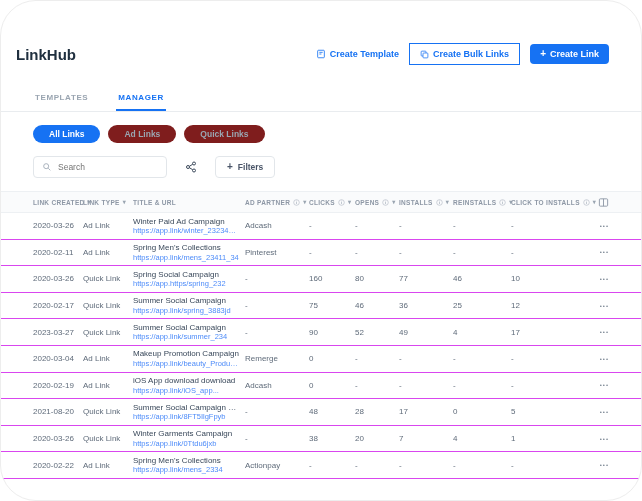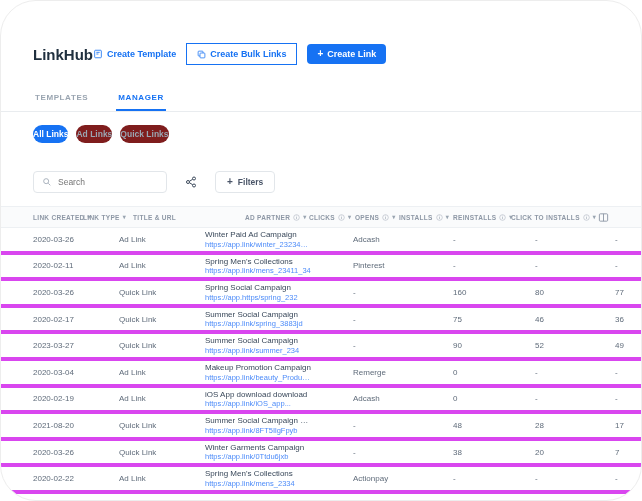--- a/index.html
+++ b/index.html
@@ -3,51 +3,51 @@
 <meta charset="utf-8">
 <style>
   * { margin:0; padding:0; box-sizing:border-box; }
   html,body { background:#fff; font-family:"Liberation Sans", sans-serif; }
   .card {
     position:relative; width:642px; height:501px; background:#fff;
     border:1px solid #ededed; border-radius:36px; overflow:hidden;
     color:#2a3b4d;
   }
   
-  .topbar { display:flex; justify-content:flex-start; align-items:center; margin:42px 32px 0 32px; }
+  .topbar { display:flex; justify-content:space-between; align-items:center; margin:42px 32px 0 15px; }
   .app-title { font-size:15px; font-weight:bold; color:#20303f; }
   .top-actions { display:flex; align-items:center; gap:10px; }
   .btn { display:inline-flex; align-items:center; gap:4px; font-size:9px; font-weight:bold; cursor:pointer; border:none; background:none; font-family:inherit; }
   .btn-text { color:#1672f3; }
   .btn-outline { color:#1672f3; border:1px solid #1672f3; background:#fff; border-radius:0; padding:5px 10px; }
   .btn-primary { color:#fff; background:#1672f3; border-radius:4px; padding:5px 10px; }
   .plus-glyph { font-size:10px; font-weight:bold; line-height:1; }
   
   .tabs { display:flex; gap:26px; padding:0 32px; margin-top:20px; border-bottom:1px solid #e9ecef; }
   .tab { font-size:8px; font-weight:bold; letter-spacing:0.6px; color:#9aa5b1; padding:8px 2px 7px; cursor:pointer; border-bottom:2px solid transparent; }
   .tab.active { color:#1672f3; border-bottom-color:#1672f3; }
   
   .pills { display:flex; gap:8px; padding:0 32px; margin-top:13px; }
-  .pill { font-size:8.5px; font-weight:bold; padding:4px 0; border-radius:11px; cursor:pointer; }
+  .pill { font-size:8.5px; font-weight:bold; padding:4px 16px; border-radius:11px; cursor:pointer; }
   .pill.active { background:#1672f3; color:#fff; }
   .pill.inactive { background:#7f1d1d; color:#9aa5b1; }
   
-  .toolbar { display:flex; align-items:center; padding:0 32px; margin-top:28px; }
+  .toolbar { display:flex; align-items:center; padding:0 32px; margin-top:13px; }
   .search-box { display:flex; align-items:center; gap:6px; width:134px; height:22px; border:1px solid #e2e6ea; border-radius:4px; padding:0 8px; background:#fff; }
   .search-box input { border:none; outline:none; width:100%; font-size:8.5px; color:#4a5568; font-family:inherit; background:transparent; }
   .share-btn { margin-left:18px; background:none; border:none; cursor:pointer; display:flex; align-items:center; }
   .filters-btn { margin-left:18px; display:inline-flex; align-items:center; gap:5px; height:22px; padding:0 11px; border:1px solid #e2e6ea; border-radius:4px; background:#fff; font-size:8.5px; color:#4a5568; font-weight:bold; cursor:pointer; font-family:inherit; }
   
   .table { margin-top:13px; --cols:50px 50px 112px 64px 46px 44px 54px 58px 78px 1fr; }
   .thead, .tr { display:grid; grid-template-columns:var(--cols); align-items:center; padding:0 32px; width:100%; }
   .thead { height:22px; background:#fafbfc; border-top:1px solid #edf0f3; border-bottom:1px solid #edf0f3; }
   .th { display:flex; align-items:center; gap:3px; font-size:6.5px; font-weight:bold; letter-spacing:0.3px; color:#8d97a5; white-space:nowrap; cursor:pointer; }
   .caret { font-size:6px; color:#9aa5b1; line-height:1; }
   .th-right { justify-content:flex-end; }
-  .tr { height:26.6px; border-bottom:4px solid #d946ef; cursor:pointer;gap:36px; }
+  .tr { height:26.6px; border-bottom:1px solid #d946ef; cursor:pointer; }
   .td { font-size:8px; color:#5f6b7a; white-space:nowrap; overflow:hidden; text-overflow:ellipsis; padding-right:6px; }
   .td-title { line-height:1.2; }
   .row-title { font-size:8px; color:#39485a; white-space:nowrap; overflow:hidden; text-overflow:ellipsis; }
   .row-url { font-size:7.5px; color:#4e8cf9; white-space:nowrap; overflow:hidden; text-overflow:ellipsis; cursor:pointer; }
   .td-actions { display:flex; justify-content:flex-end; overflow:visible; padding-right:0; }
   .dots { border:none; background:none; color:#7b8794; font-size:6px; letter-spacing:1px; cursor:pointer; line-height:1; padding:4px 0; }
   .icon { display:inline-flex; align-items:center; }
 </style>
 </head>
 <body>

